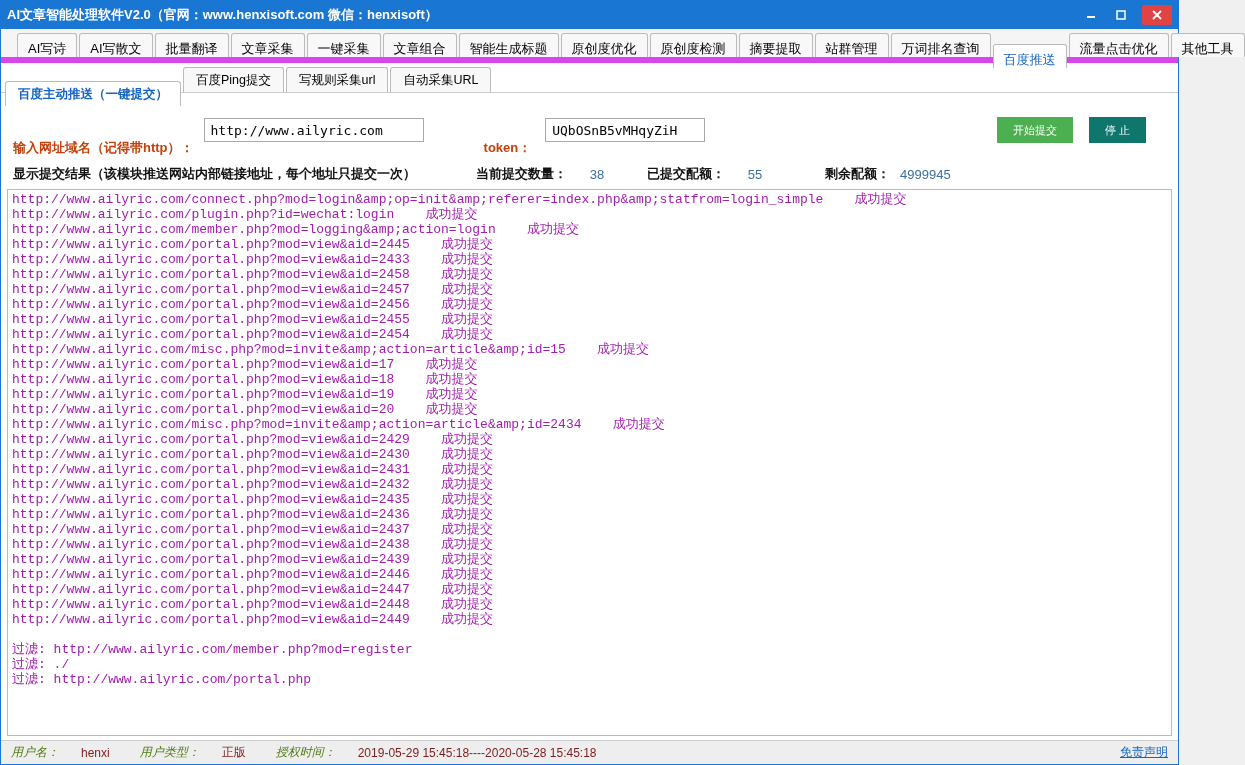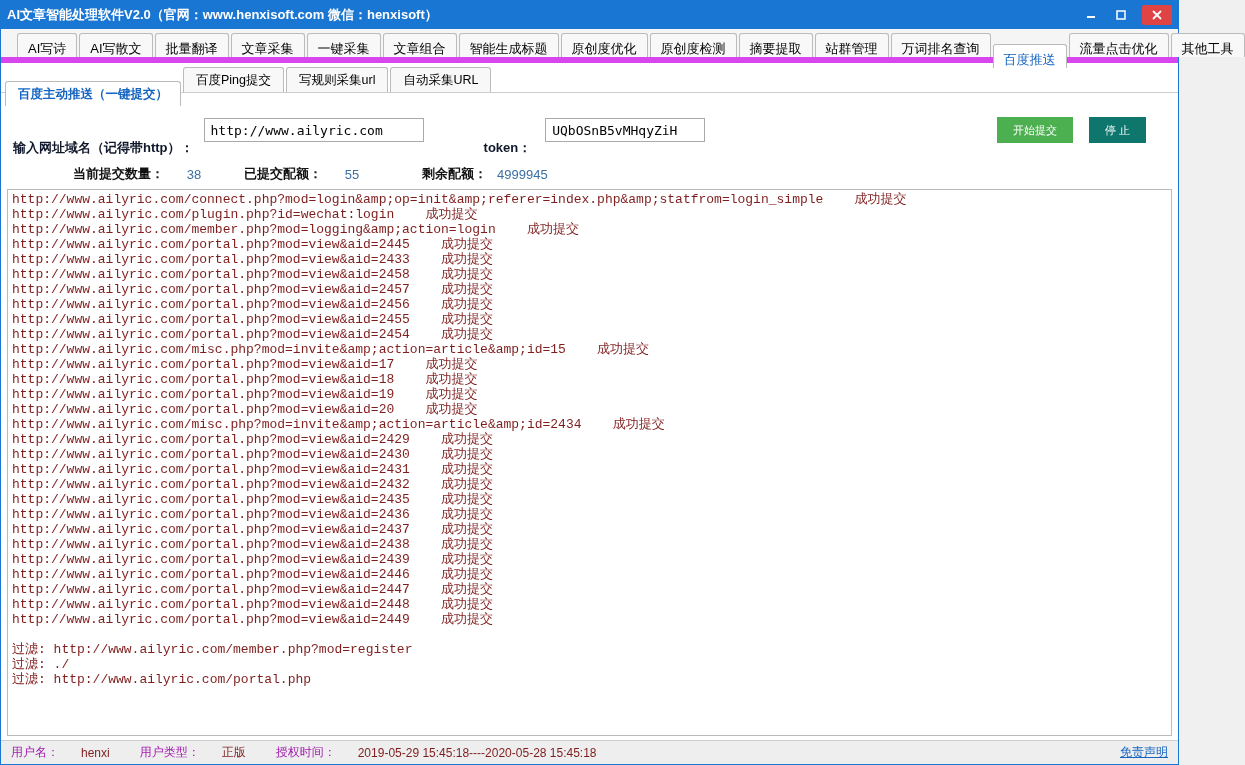--- a/index.html
+++ b/index.html
@@ -9,29 +9,29 @@
 .titlebar .title { flex: 1; }
 .titlebar .ctrl { width: 30px; height: 20px; display: flex; align-items: center; justify-content: center; cursor: pointer; }
 .titlebar .ctrl.close { background: #e04343; border-radius: 2px; margin-left: 6px; }
 .maintabs { display: flex; background: #f5f5f5; border-bottom: 6px solid #d946ef; padding: 4px 4px 0 16px; height: 34px; }
 .maintab { border: 1px solid #bbb; border-bottom: none; background: #f8f8f8; font-size: 13px; padding: 6px 10px; margin-right: 2px; cursor: pointer; border-radius: 3px 3px 0 0; white-space: nowrap; }
 .maintab.active { background: #fff; color: #1565c0; position: relative; top: 11px; }
 .subtabs { display: flex; border-bottom: 1px solid #ccc; padding: 4px 4px 0 4px; background: #fff; height: 30px; }
 .subtab { border: 1px solid #bbb; border-bottom: none; background: #f8f8f8; font-size: 12.5px; padding: 4px 12px; margin-right: 2px; cursor: pointer; border-radius: 3px 3px 0 0; }
 .subtab.active { background: #fff; color: #1565c0; font-weight: bold; position: relative; top: 14px; }
 .formrow { display: flex; align-items: center; padding: 10px 12px 6px 12px; font-size: 13px; background: #fff; }
-.formrow .lbl { font-weight: bold; color: #0f172a; margin-top: 36px; }
+.formrow .lbl { font-weight: bold; color: #c2410c; margin-top: 36px; }
 .formrow input[type=text] { border: 1px solid #aaa; background: #fff; font-family: "SimSun", monospace; font-size: 13px; padding: 3px 6px; height: 24px; }
 .btn { height: 26px; padding: 0 16px; background: #4caf50; color: #fff; border: none; font-size: 11px; cursor: pointer; }
 .btn.stop { background: #0f766e; margin-left: 16px; }
 .statusrow { display: flex; align-items: center; padding: 2px 12px 6px 12px; font-size: 13px; font-weight: bold; color: #111; background: #fff; }
 .statusrow .num { color: #3b6fa1; font-weight: normal; padding: 0 10px; min-width: 60px; text-align: center; }
-.resultarea { flex: 1; margin: 0 6px 4px 6px; border: 1px solid #bbb; background: #fff; font-family: "SimSun","Courier New",monospace; font-size: 13px; line-height: 15px; overflow-y: scroll; padding: 2px 4px; white-space: pre; color: #7f1d1d; }
+.resultarea { flex: 1; margin: 0 6px 4px 6px; border: 1px solid #bbb; background: #fff; font-family: "SimSun","Courier New",monospace; font-size: 13px; line-height: 15px; overflow-y: scroll; padding: 2px 4px; white-space: pre; color: #a21caf; }
 .footer { height: 24px; background: #eeeeee; border-top: 1px solid #ccc; display: flex; align-items: center; font-size: 12px; color: #666; padding: 0 10px; }
-.footer .foot-lbl { color: #a21caf; }
+.footer .foot-lbl { color: #4d7c0f; font-style: italic; }
 .footer .foot-val { color: #7f1d1d; margin-right: 30px; margin-left: 14px; padding-left: 8px; }
 .footer .disclaimer { margin-left: auto; color: #1565c0; text-decoration: underline; cursor: pointer; }
 ::-webkit-scrollbar { width: 16px; background: #f0f0f0; }
 ::-webkit-scrollbar-thumb { background: #c1c1c1; border: 1px solid #aaa; }
 </style>
 </head>
 <body>
 
 <div class="window">
   <div class="titlebar">
@@ -83,20 +83,21 @@
     <input type="text" style="width: 220px; margin-left: 10px;" value="http://www.ailyric.com">
     <span class="lbl" style="margin-left:60px">token：</span>
     <input type="text" style="width: 160px; margin-left: 14px;" value="UQbOSnB5vMHqyZiH">
     <span style="flex:1"></span>
     <button class="btn">开始提交</button>
     <button class="btn stop">停 止</button>
     <span style="width:20px"></span>
   </div>
 
   <div class="statusrow">
+    <span>显示提交结果（该模块推送网站内部链接地址，每个地址只提交一次）</span>
     <span style="width:60px"></span>
     <span>当前提交数量：</span>
     <span class="num">38</span>
     <span style="width:20px"></span>
     <span>已提交配额：</span>
     <span class="num">55</span>
     <span style="width:40px"></span>
     <span>剩余配额：</span>
     <span class="num" style="text-align:left">4999945</span>
   </div>

